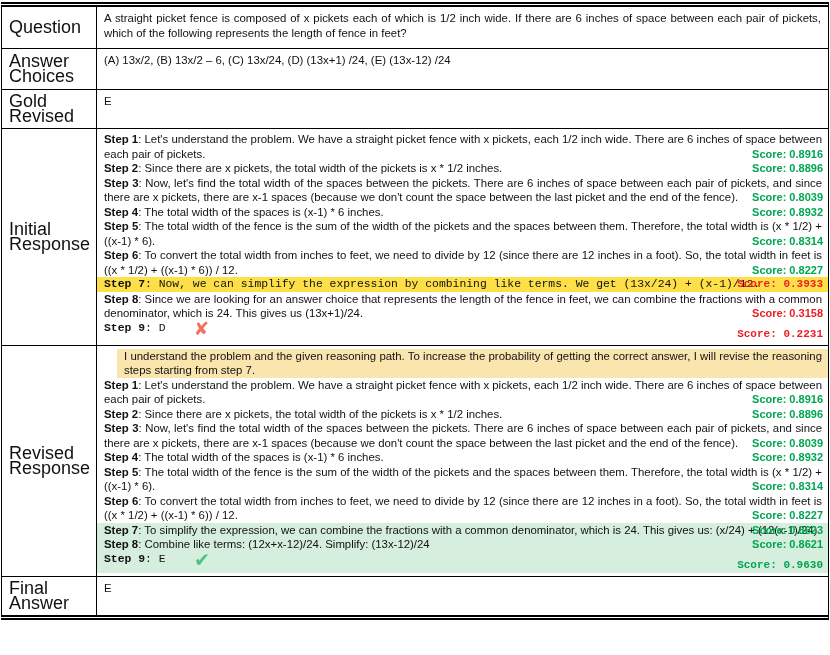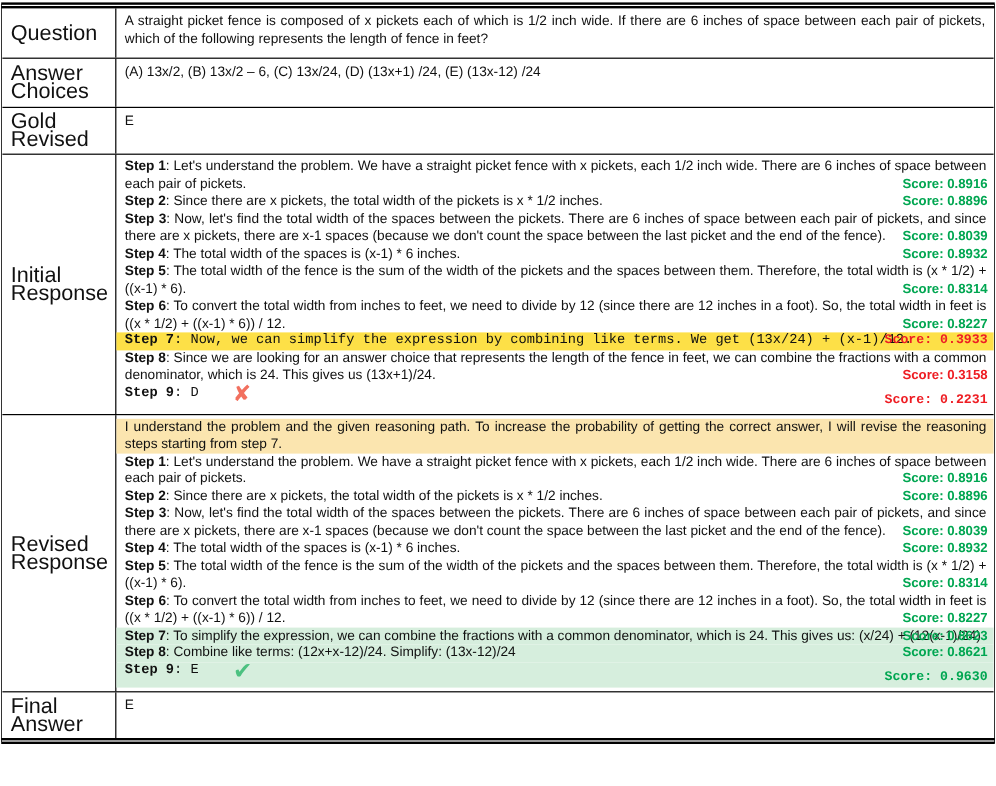--- a/index.html
+++ b/index.html
@@ -39,21 +39,21 @@
   }
   .step-prefix { font-weight:bold;margin-top:28px; }
   .score {
     position:absolute; right:5px; bottom:0;
     font-weight:bold; font-size:11px; line-height:14.5px;
     background:transparent;
   }
   .score.good { color:#00A651; }
   .score.bad  { color:#EE1D23;margin-top:28px; }
   .hl-pink   { background:#fde047;font-family:Liberation Mono, monospace; }
-  .hl-orange { background:#FBE5AF; }
+  .hl-orange { background:#FBE5AF;margin-left:20px; }
   .hl-green  { background:#D6EEDD; }
   .mark {
     display:inline-block; margin-left:30px;
     font-size:19px; line-height:16px; vertical-align:-4px; font-weight:bold;
   }
   .mark.cross { color:#F2705F; font-size:21px; }
   .mark.check { color:#4CC180; font-size:22px; }
   .step.has-mark { min-height:21px;font-family:Liberation Mono, monospace; }
 </style>
 </head>

